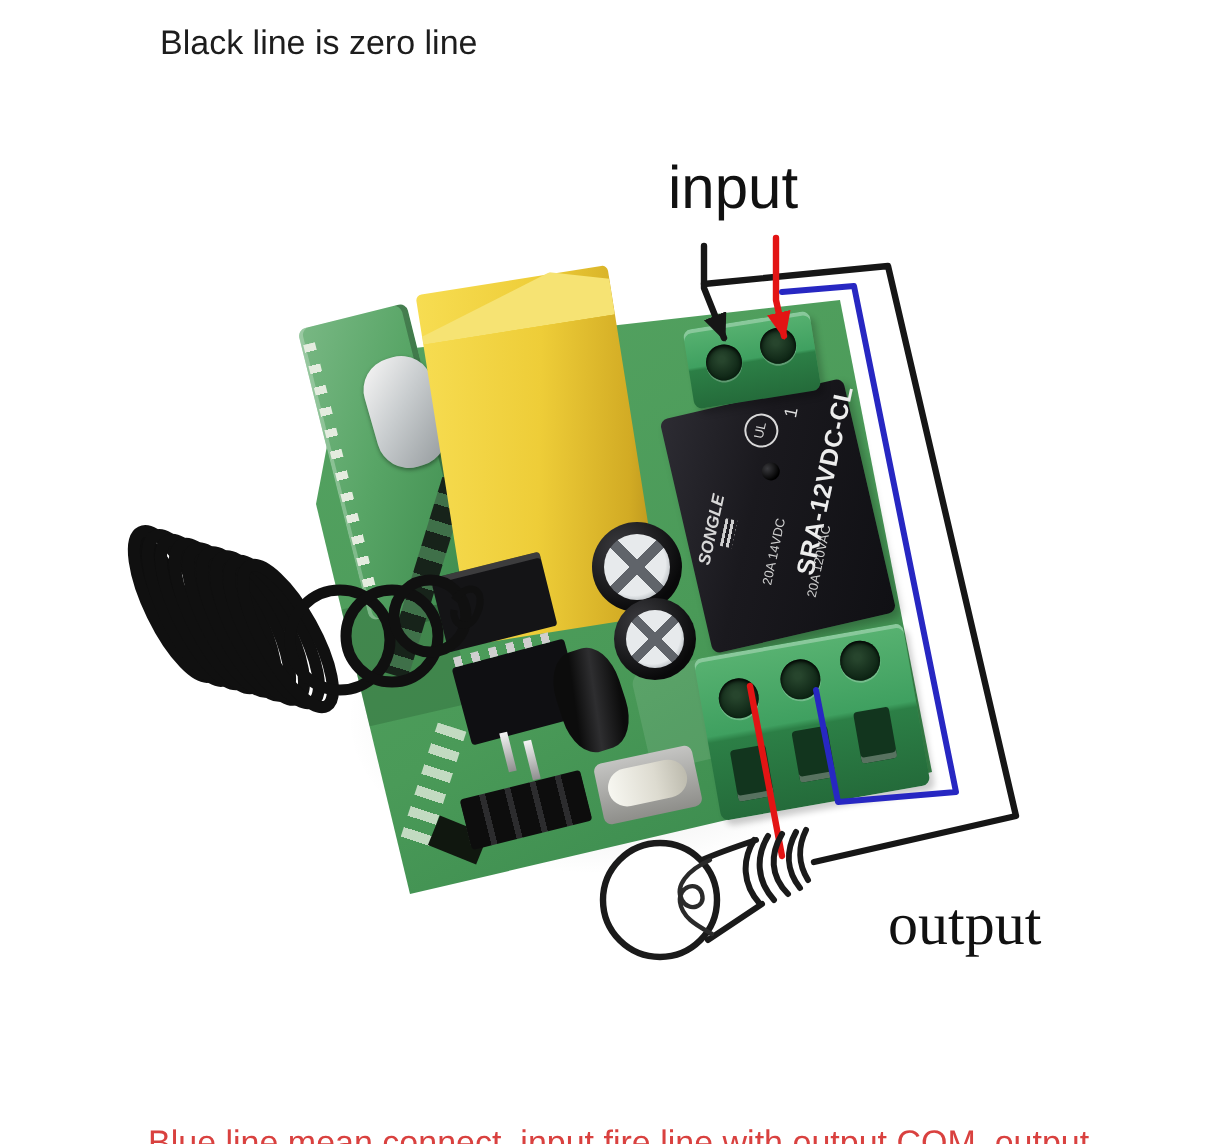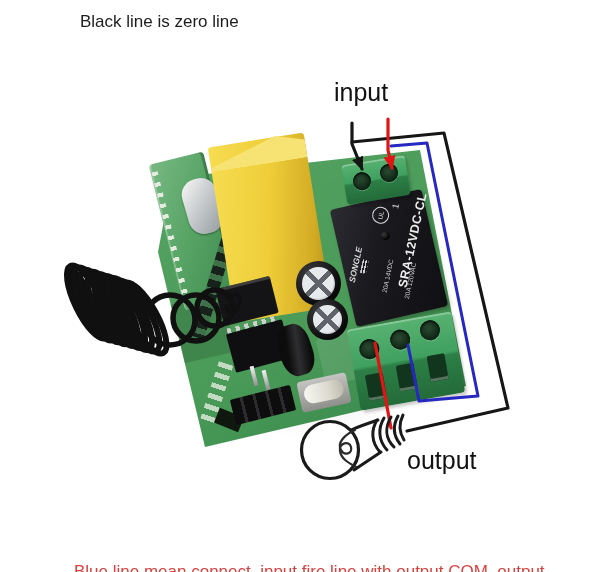--- a/index.html
+++ b/index.html
@@ -9,23 +9,23 @@
     --component-yellow:#eecd38; --relay-black:#1a191e;
   }
   html,body{margin:0;padding:0;background:#fff;}
   .canvas{position:relative;width:603px;height:572px;background:#fff;overflow:hidden;
           font-family:"Liberation Sans",sans-serif;color:var(--text-black);}
 
   
   .note{position:absolute;font-size:17px;white-space:pre;}
   .note.n1{left:80px;top:12px;}
   .note.n2{left:80px;top:45px;}
-  .io-label{position:absolute;font-size:25px;color:#111;white-space:pre;}
+  .io-label{position:absolute;font-size:30px;color:#111;white-space:pre;}
   .io-label.input{left:334px;top:78px;}
-  .io-label.output{left:407px;top:446px;}
+  .io-label.output{left:444px;top:446px;font-family:Liberation Serif, serif;}
   .red-note{position:absolute;left:74px;top:489px;font-size:17px;line-height:33px;
             color:var(--note-red);white-space:pre;}
 
   
   .shadow{position:absolute;left:120px;top:250px;width:360px;height:220px;border-radius:50%;
           background:radial-gradient(closest-side,rgba(60,70,60,.18),rgba(60,70,60,0) 70%);}
   .pcb{position:absolute;inset:0;
        clip-path:polygon(172px 178px,420px 150px,466px 386px,205px 447px,158px 252px);
        background:linear-gradient(150deg,#6db077 4%,#54a261 30%,var(--pcb-green) 55%,#35854a 78%,#2c7440 100%);}
   .pcb .patch{position:absolute;border-radius:6px;background:rgba(10,40,16,.25);}

